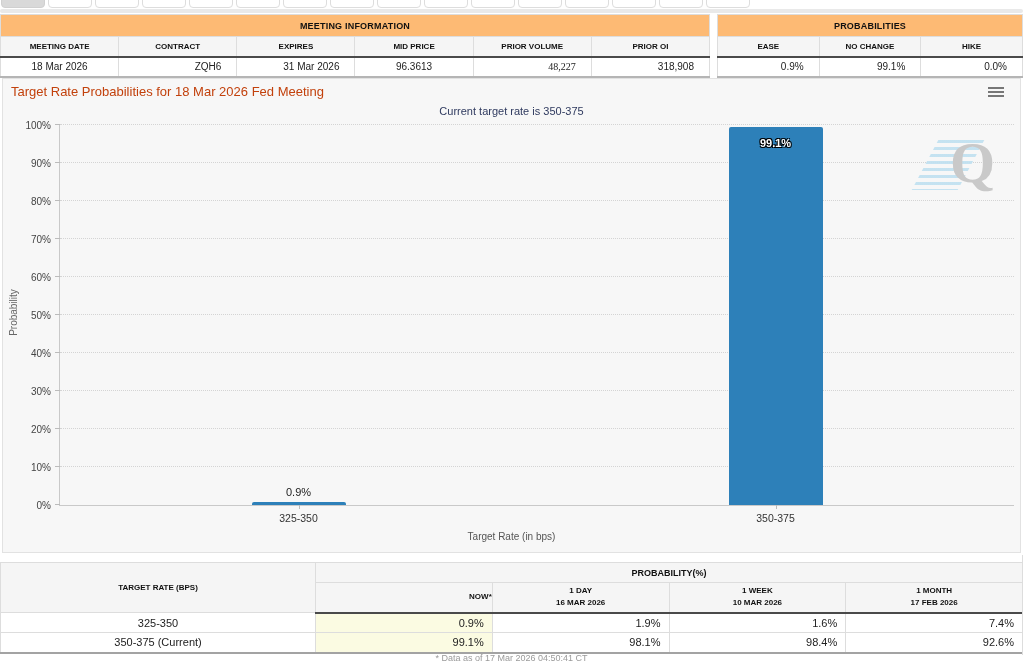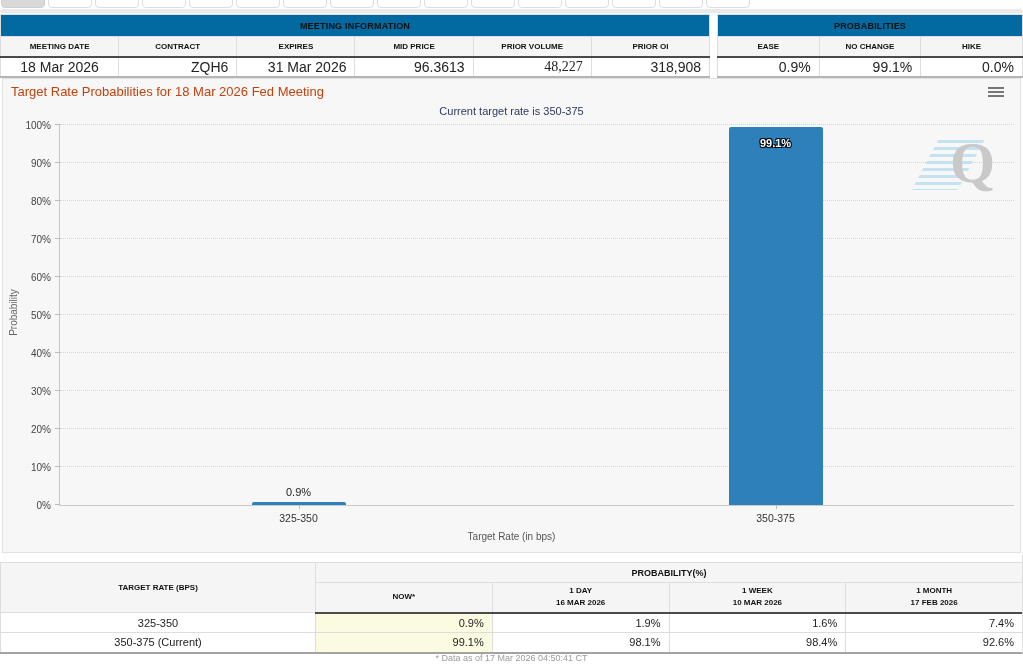--- a/index.html
+++ b/index.html
@@ -9,23 +9,23 @@
   
   .tabstrip { position:absolute; top:-4px; left:1px; height:13px; display:flex; gap:3px; }
   .tab { width:44px; height:12px; background:#fff; border:1px solid #ddd; border-radius:4px; }
   .tab.active { background:#d9d9d9; border-color:#d0d0d0; }
   .strip-sep { position:absolute; top:9px; left:0; width:1023px; height:4px; background:#e9e9e9; border-radius:3px; }
 
   
   .toptables { position:absolute; top:14px; left:0; width:1023px; display:flex; gap:7px; }
   table.info { border-collapse:collapse; table-layout:fixed; background:#fff; }
   table.info th, table.info td { border:1px solid #ddd; overflow:hidden; white-space:nowrap; }
-  table.info .group th { background:#0369a1; font-size:9px; font-weight:bold; height:22px; letter-spacing:.2px; color:#111; }
+  table.info .group th { background:#fdba74; font-size:9px; font-weight:bold; height:22px; letter-spacing:.2px; color:#111; }
   table.info .cols th { background:#f5f5f5; font-size:8px; font-weight:bold; height:20px; border-bottom:2px solid #4a4a4a; color:#111; }
-  table.info .vals td { background:#fff; font-size:14px; height:20px; padding:0 8px; border-bottom:2px solid #b5b5b5; }
+  table.info .vals td { background:#fff; font-size:10px; height:20px; padding:0 15px; border-bottom:2px solid #b5b5b5; }
   #meeting-table { width:710px; }
   #prob-table { width:306px; }
 
   
   .chart-panel { position:absolute; top:78px; left:2px; width:1019px; height:475px;
                  background:#f7f7f7; border:1px solid #e2e2e2; }
   .chart-title { position:absolute; top:5px; left:8px; font-size:13px; color:#c2410c; }
   .chart-subtitle { position:absolute; top:26px; width:100%; text-align:center; font-size:11px; color:#2f3a5f; }
   .hamburger { position:absolute; top:8px; right:16px; width:16px; cursor:pointer; }
   .hamburger div { height:2px; background:#777; margin-bottom:2px; }
@@ -104,21 +104,21 @@
           <th style="width: 110px;">CONTRACT</th>
           <th style="width: 126px;">EXPIRES</th>
           <th style="width: 105px;">MID PRICE</th>
           <th style="width: 147px;">PRIOR VOLUME</th>
           <th style="width: 85px;">PRIOR OI</th>
         </tr>
         <tr class="vals">
           <td style="text-align: center;">18 Mar 2026</td>
           <td style="text-align: right;">ZQH6</td>
           <td style="text-align: right;">31 Mar 2026</td>
-          <td style="text-align: right;">96.3613</td>
+          <td style="text-align: center;">96.3613</td>
           <td style="text-align: right; font-family: Liberation Serif, serif;">48,227</td>
           <td style="text-align: right;">318,908</td>
         </tr>
       </tbody>
     </table>
   <table class="info" id="prob-table">
       <tbody>
         <tr class="group">
           <th colspan="3">PROBABILITIES</th>
         </tr>
@@ -196,21 +196,21 @@
   </div>
 </div>
 
 <table class="bottom" id="bottom-table">
     <tbody>
       <tr>
         <th rowspan="2" class="b-rowhead">TARGET RATE (BPS)</th>
         <th colspan="4" class="b-grouphead">PROBABILITY(%)</th>
       </tr>
       <tr>
-        <th class="b-colhead" style="width: 128px;">
+        <th class="b-colhead" style="width: 128px; text-align: right;">
           <div>NOW*</div>
         </th>
         <th class="b-colhead" style="width: 193px;">
           <div>1 DAY</div>
           <div>16 MAR 2026</div>
         </th>
         <th class="b-colhead" style="width: 193px;">
           <div>1 WEEK</div>
           <div>10 MAR 2026</div>
         </th>

